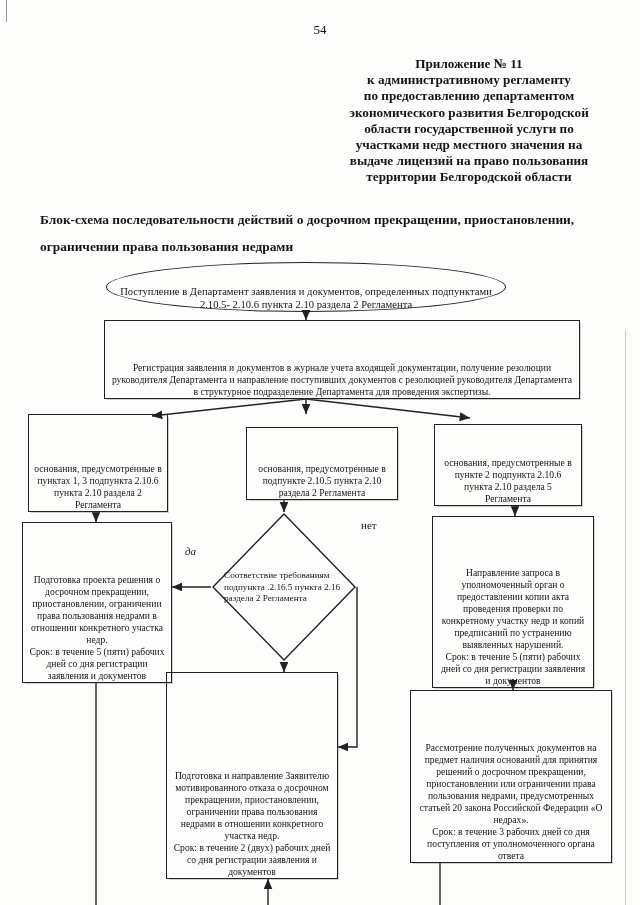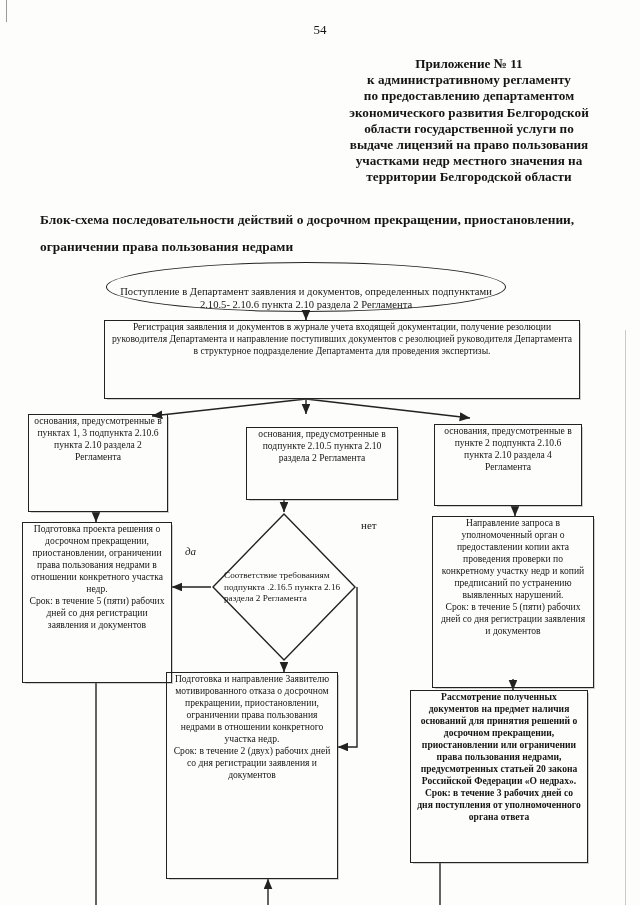--- a/index.html
+++ b/index.html
@@ -67,21 +67,21 @@
     justify-content: center;
     text-align: center;
     box-sizing: border-box;
   }
   .box {
     position: absolute;
     border: 1.3px solid #222;
     background: transparent;
     box-sizing: border-box;
     display: flex;
-    align-items: flex-start;
+    align-items: flex-end;
     justify-content: center;
     text-align: center;
     box-shadow: 2px 2px 0 -1px rgba(120,120,120,0.35);
   }
   .box .inner, .oval .inner {
     padding: 0 5px;
     width: 100%;
   }
   .t95 { font-size: 9.6px;  line-height: 12.0px; }
   .t105{ font-size: 10.6px; line-height: 13.2px; }
@@ -117,22 +117,22 @@
   <div class="scan-edge-right"></div>
 
   <div class="page-number">54</div>
 
   <div class="heading-block">
     <span class="ln">Приложение № 11</span>
     <span class="ln">к административному регламенту</span>
     <span class="ln">по предоставлению департаментом</span>
     <span class="ln">экономического развития Белгородской</span>
     <span class="ln">области государственной услуги по</span>
+    <span class="ln">участками недр местного значения на</span>
     <span class="ln">выдаче лицензий на право пользования</span>
-    <span class="ln">участками недр местного значения на</span>
     <span class="ln">территории Белгородской области</span>
   </div>
 
   <div class="scheme-title">
     <span class="ln">Блок-схема последовательности действий</span>
     <span class="ln">о досрочном прекращении, приостановлении, ограничении права</span>
     <span class="ln">пользования недрами</span>
   </div>
 
   <svg id="wires" viewBox="0 0 640 905">
@@ -183,21 +183,21 @@
 
   <div class="box" style="left:28px; top:414px; width:140px; height:98px;">
     <div class="inner t95">основания, предусмотренные в пунктах 1, 3 подпункта 2.10.6  пункта 2.10 раздела 2 Регламента</div>
   </div>
 
   <div class="box" style="left:246px; top:427px; width:152px; height:73px;">
     <div class="inner t95">основания, предусмотренные в подпункте 2.10.5 пункта 2.10 раздела 2  Регламента</div>
   </div>
 
   <div class="box" style="left:434px; top:424px; width:148px; height:82px;">
-    <div class="inner t95">основания, предусмотренные в пункте 2 подпункта 2.10.6 пункта 2.10 раздела 4 Регламента</div>
+    <div class="inner t95">основания, предусмотренные в пункте 2 подпункта 2.10.6 пункта 2.10 раздела 5 Регламента</div>
   </div>
 
   <div class="box" style="left:22px; top:522px; width:150px; height:161px;">
     <div class="inner t95">
       <div>Подготовка проекта решения о досрочном прекращении, приостановлении, ограничении права пользования недрами в отношении конкретного участка недр.</div>
       <div>Срок: в течение 5 (пяти) рабочих дней  со дня регистрации заявления и  документов</div>
     </div>
   </div>
 
   <div class="diamond-wrap" style="left:211px; top:512px; width:146px; height:150px;">
@@ -217,20 +217,20 @@
     </div>
   </div>
 
   <div class="box" style="left:166px; top:672px; width:172px; height:207px;">
     <div class="inner t95">
       <div>Подготовка и направление Заявителю мотивированного отказа о досрочном прекращении, приостановлении, ограничении права пользования недрами в отношении конкретного участка недр.</div>
       <div>Срок: в течение 2 (двух) рабочих дней со дня регистрации заявления и документов</div>
     </div>
   </div>
 
-  <div class="box" style="left:410px; top:690px; width:178px; height:173px;font-weight:bold;">
+  <div class="box" style="left:410px; top:690px; width:202px; height:173px;">
     <div class="inner t95">
       <div>Рассмотрение полученных документов на предмет наличия оснований для принятия решений о досрочном прекращении, приостановлении или ограничении права пользования недрами, предусмотренных  статьей 20 закона Российской Федерации «О недрах».</div>
       <div>Срок: в течение 3 рабочих дней со дня поступления от уполномоченного органа ответа</div>
     </div>
   </div>
 
 </div>
 
 </body></html>

